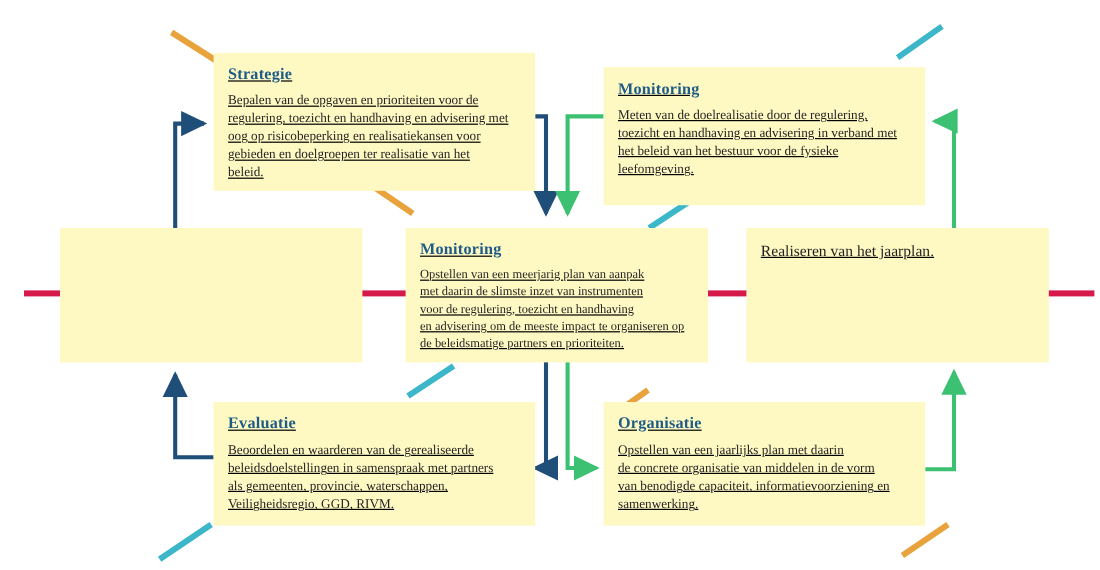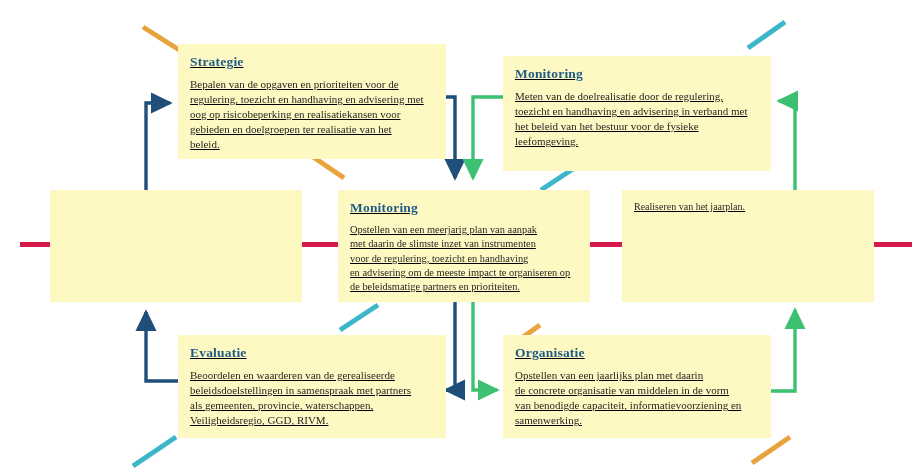--- a/index.html
+++ b/index.html
@@ -43,21 +43,21 @@
   #box-strategie  {left:178px;  top:44px;  width:268px; height:115px;}
   #box-monitoring {left:503px;  top:56px;  width:268px; height:115px;}
   #box-beleid     {left:50px;   top:190px; width:252px; height:112px;}
   #box-programma  {left:338px;  top:190px; width:252px; height:112px;}
   #box-regulering {left:622px;  top:190px; width:252px; height:112px;}
   #box-evaluatie  {left:178px;  top:335px; width:268px; height:103px;}
   #box-organisatie{left:503px;  top:335px; width:268px; height:103px;}
 
   #box-beleid .body{font-size:10.4px;}
   #box-programma .body{font-size:10.4px;}
-  #box-regulering .body{font-size:10px;}
+  #box-regulering .body{font-size:13px;}
 </style>
 </head>
 <body>
 
 <div id="stage">
 
   <svg id="svg-layer" viewBox="0 0 917 475" xmlns="http://www.w3.org/2000/svg">
     <defs>
       <marker id="navy-arrow" markerWidth="7" markerHeight="7" refX="5.6" refY="3.5" orient="auto" markerUnits="strokeWidth">
         <path d="M0,0.4 L6.4,3.5 L0,6.6 z" fill="#1f4e79"></path>

